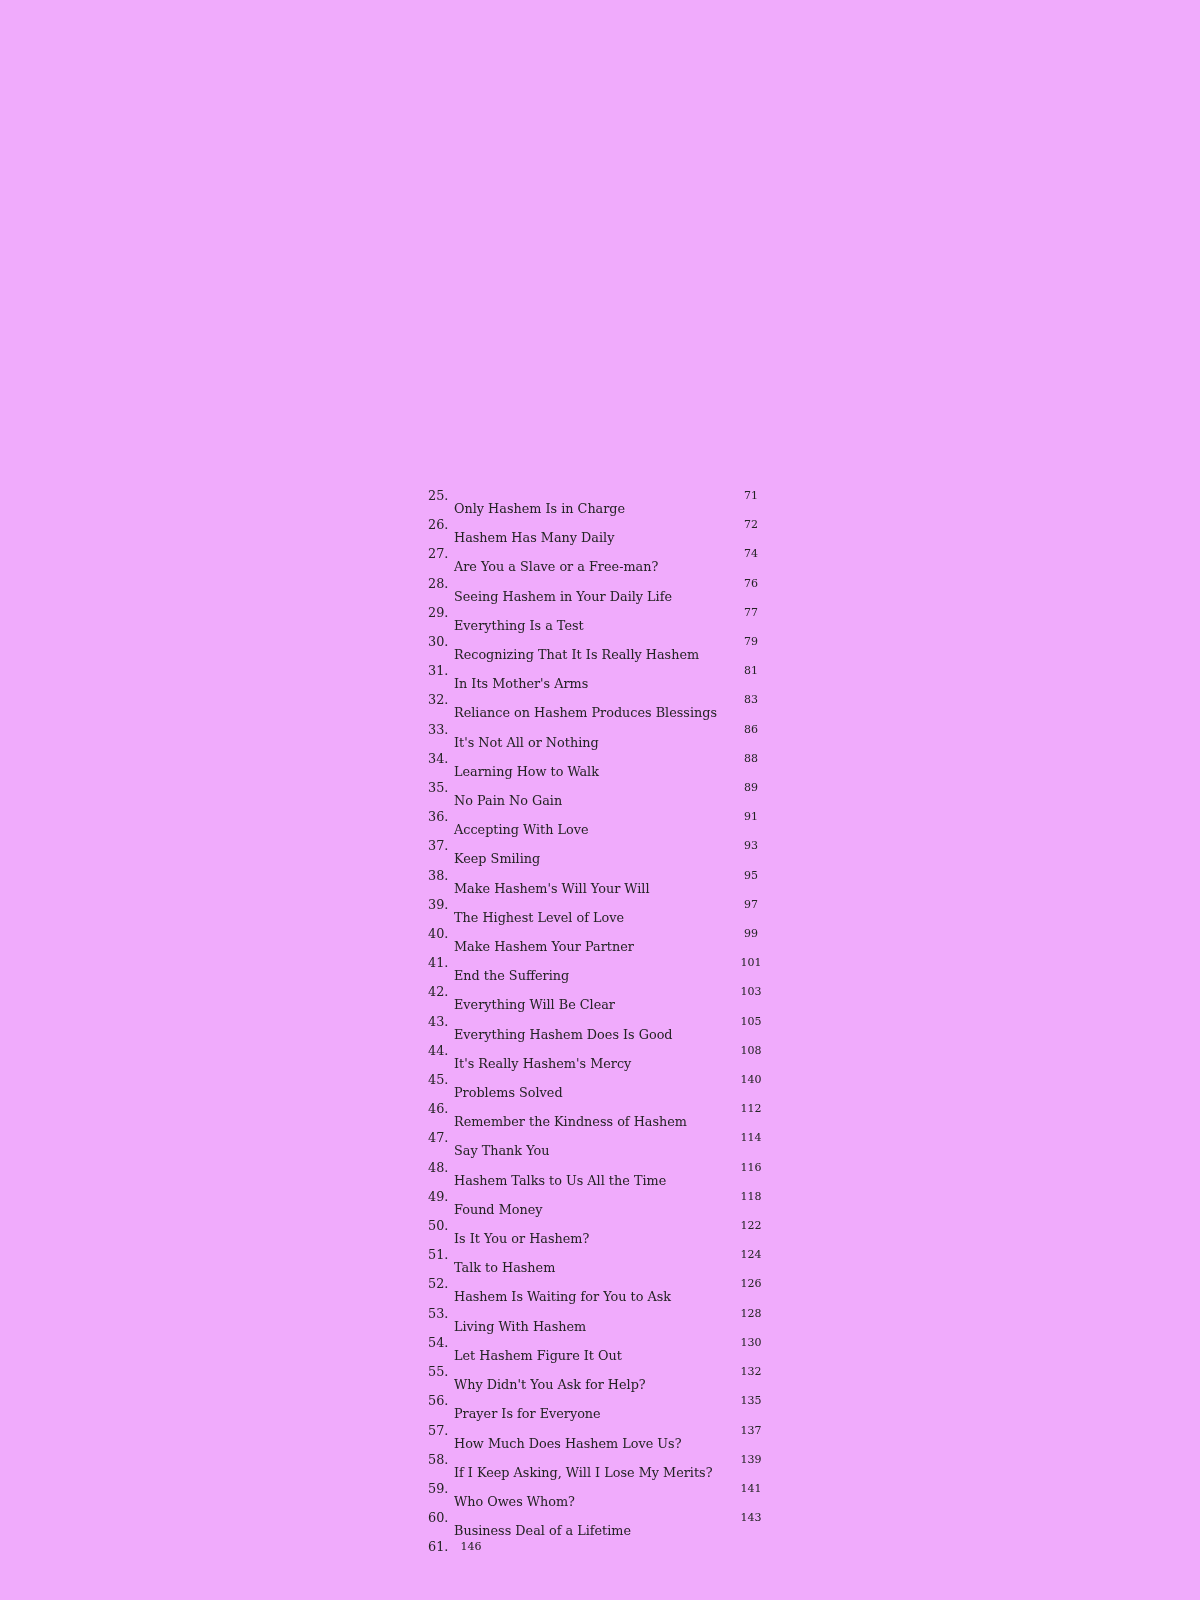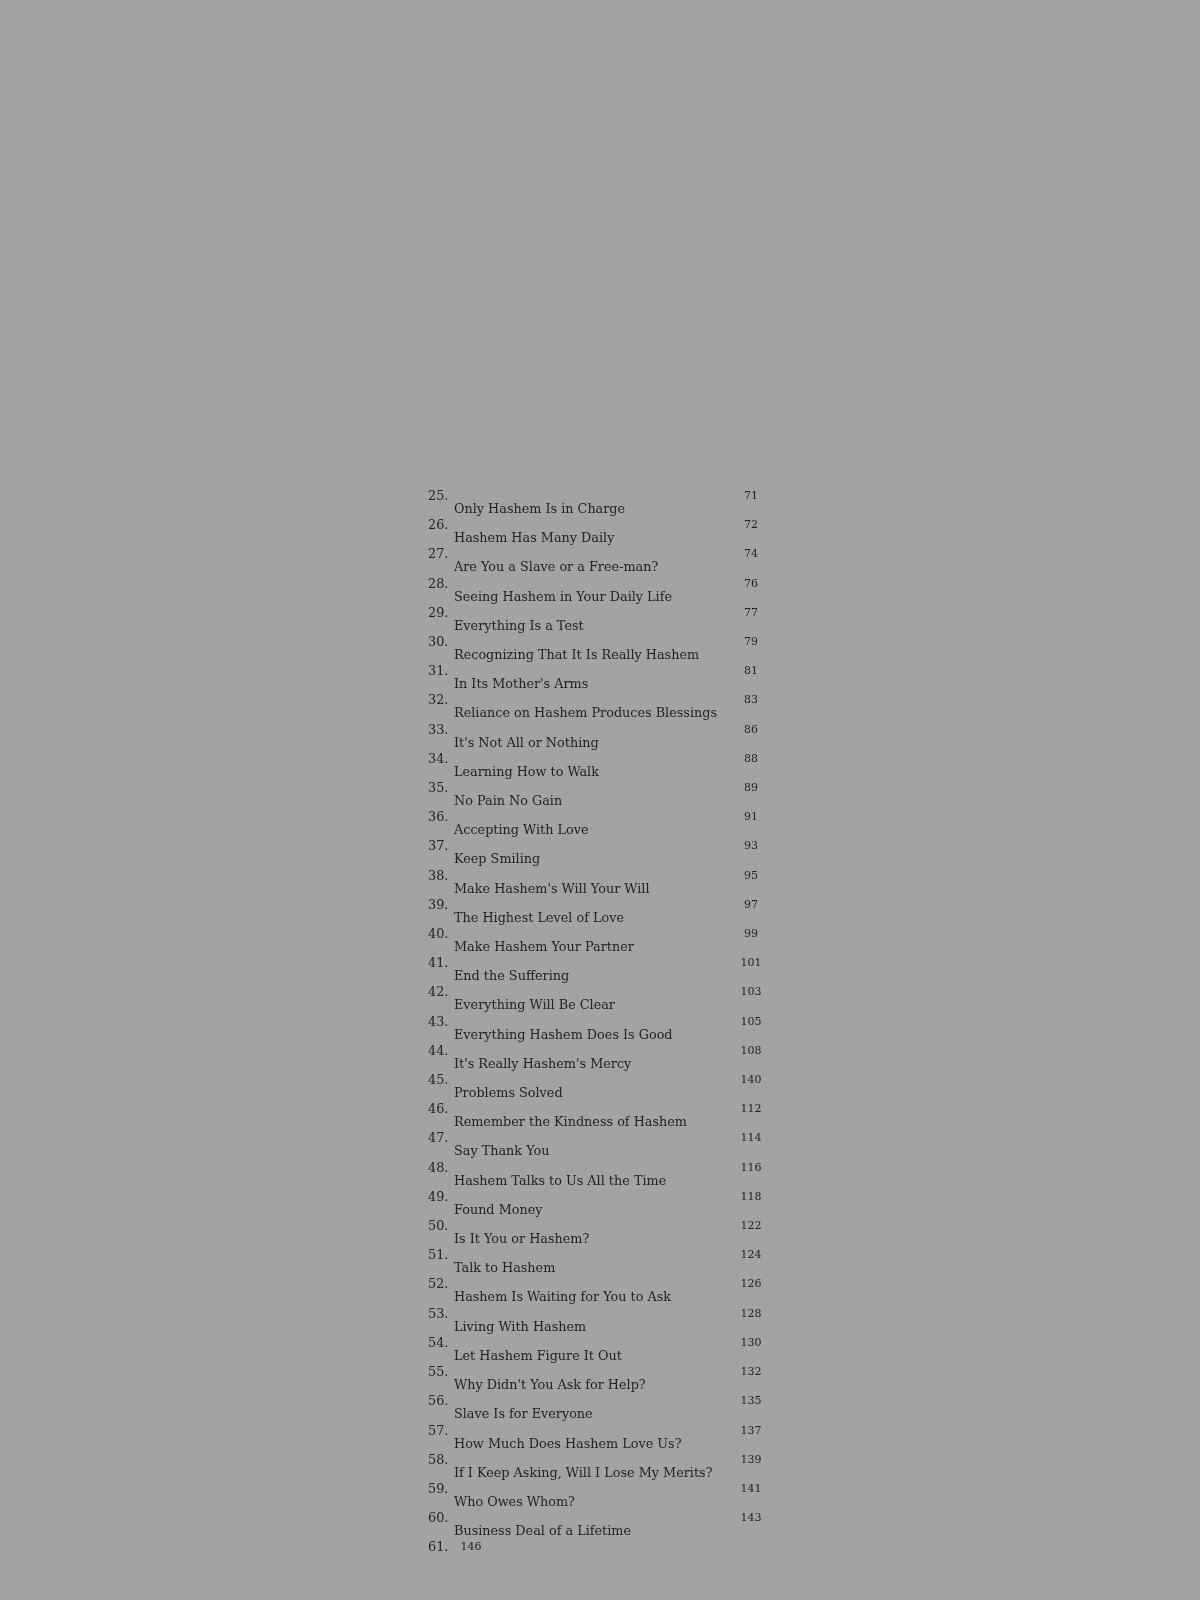--- a/index.html
+++ b/index.html
@@ -13,21 +13,21 @@
     position: relative;
     font-family: "DejaVu Serif", serif;
     color: #1b1b1b;
   }
   .page {
     position: absolute;
     left: 0;
     top: 0;
     width: 1200px;
     height: 1600px;
-    background: #a3a3a3;
+    background: #f0abfc;
   }
   .toc {
     position: absolute;
     left: 428px;
     top: 488px;
     width: 340px;
   }
   .toc-row {
     display: flex;
     align-items: flex-start;
@@ -217,21 +217,21 @@
         <span class="toc-title">Let Hashem Figure It Out</span>
         <span class="toc-page">130</span>
       </div>
       <div class="toc-row">
         <span class="toc-num">55.</span>
         <span class="toc-title">Why Didn't You Ask for Help?</span>
         <span class="toc-page">132</span>
       </div>
       <div class="toc-row">
         <span class="toc-num">56.</span>
-        <span class="toc-title">Slave Is for Everyone</span>
+        <span class="toc-title">Prayer Is for Everyone</span>
         <span class="toc-page">135</span>
       </div>
       <div class="toc-row">
         <span class="toc-num">57.</span>
         <span class="toc-title">How Much Does Hashem Love Us?</span>
         <span class="toc-page">137</span>
       </div>
       <div class="toc-row">
         <span class="toc-num">58.</span>
         <span class="toc-title">If I Keep Asking, Will I Lose My Merits?</span>

